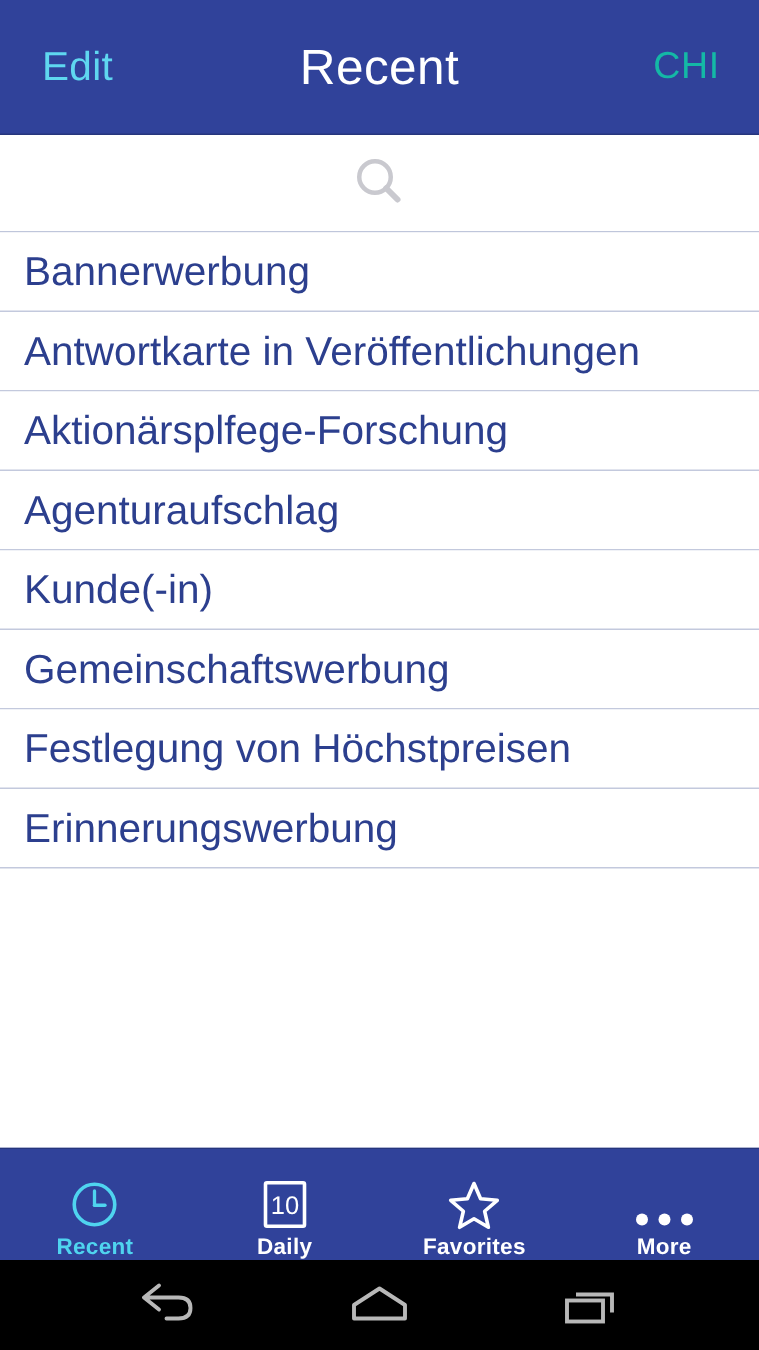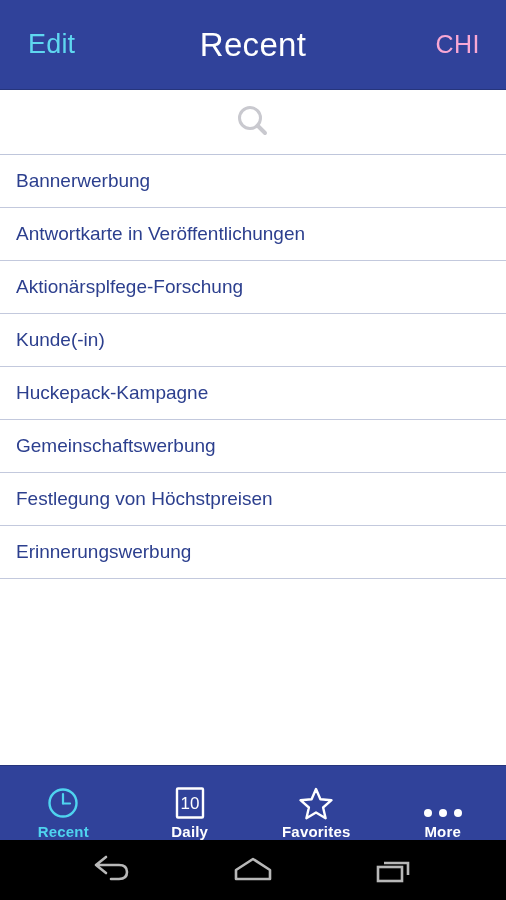--- a/index.html
+++ b/index.html
@@ -33,21 +33,21 @@
   }
   .header-title {
     width:100%;
     text-align:center;
     color:#ffffff;
     font-size:33px;
     letter-spacing:0.3px;
   }
   .header-lang {
     position:absolute; right:26px;
-    color:#f9a8d4;
+    color:#14b8a6;
     font-size:25px;
     letter-spacing:0.5px;
   }
 
   
   .searchbar {
     flex:0 0 65px;
     background:#ffffff;
     border-bottom:1px solid #bfc6db;
     display:flex; align-items:center; justify-content:center;
@@ -67,21 +67,21 @@
   }
   .list-row {
     height:53px;
     display:flex; align-items:center;
     padding-left:16px;
     border-bottom:1px solid #c3c9dd;
     background:#ffffff;
   }
   .list-row-label {
     color:#2c3f8e;
-    font-size:19px;
+    font-size:27px;
     line-height:28px;
     white-space:nowrap;
   }
 
   
   .tabbar {
     flex:0 0 75px;
     background:#30429a;
     display:flex;
     align-items:stretch;
@@ -150,24 +150,24 @@
     <div class="list-row">
         <span class="list-row-label">Bannerwerbung</span>
       </div>
     <div class="list-row">
         <span class="list-row-label">Antwortkarte in Veröffentlichungen</span>
       </div>
     <div class="list-row">
         <span class="list-row-label">Aktionärsplfege-Forschung</span>
       </div>
     <div class="list-row">
+        <span class="list-row-label">Agenturaufschlag</span>
+      </div>
+    <div class="list-row">
         <span class="list-row-label">Kunde(-in)</span>
-      </div>
-    <div class="list-row">
-        <span class="list-row-label">Huckepack-Kampagne</span>
       </div>
     <div class="list-row">
         <span class="list-row-label">Gemeinschaftswerbung</span>
       </div>
     <div class="list-row">
         <span class="list-row-label">Festlegung von Höchstpreisen</span>
       </div>
     <div class="list-row">
         <span class="list-row-label">Erinnerungswerbung</span>
       </div>

